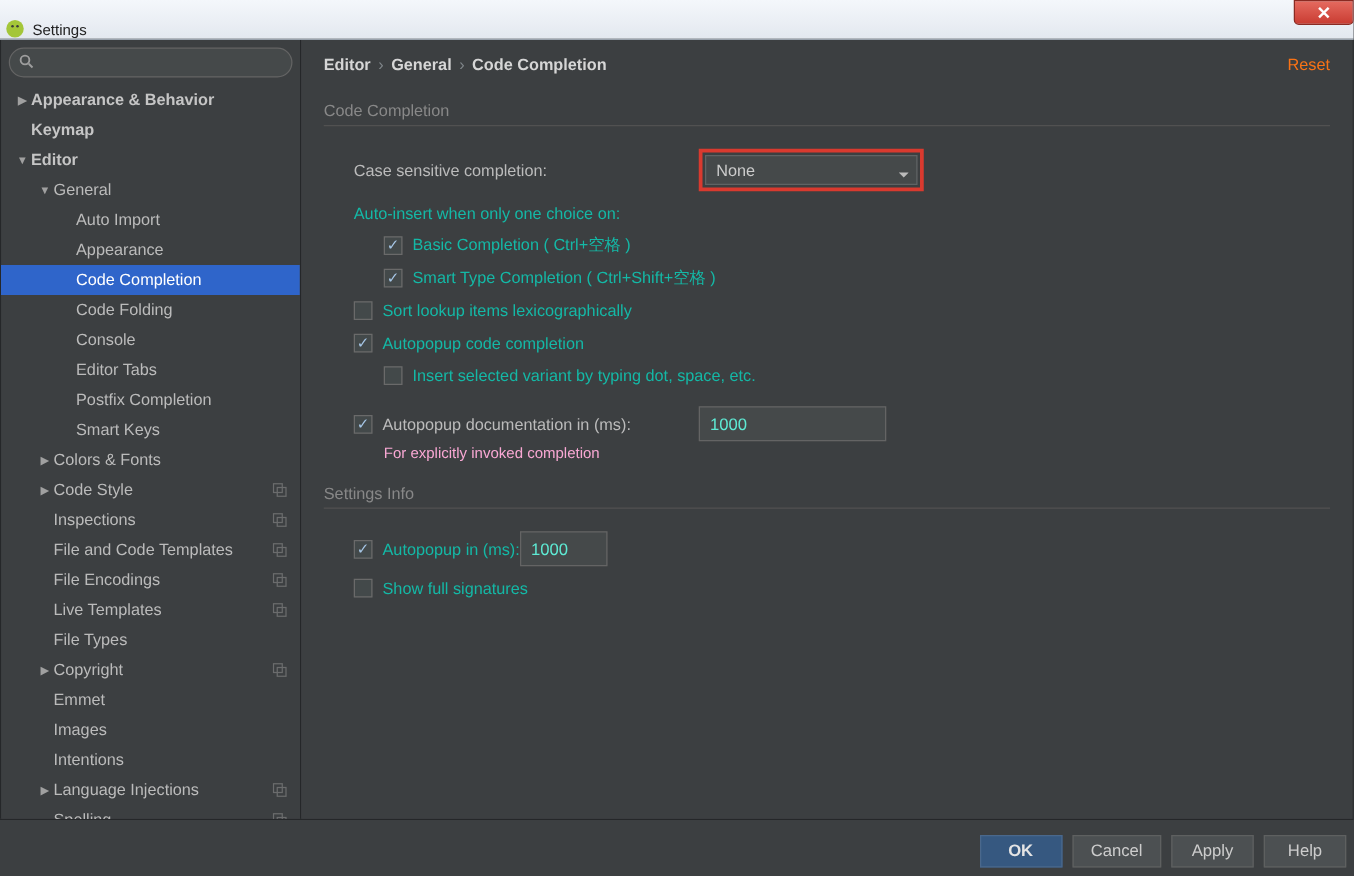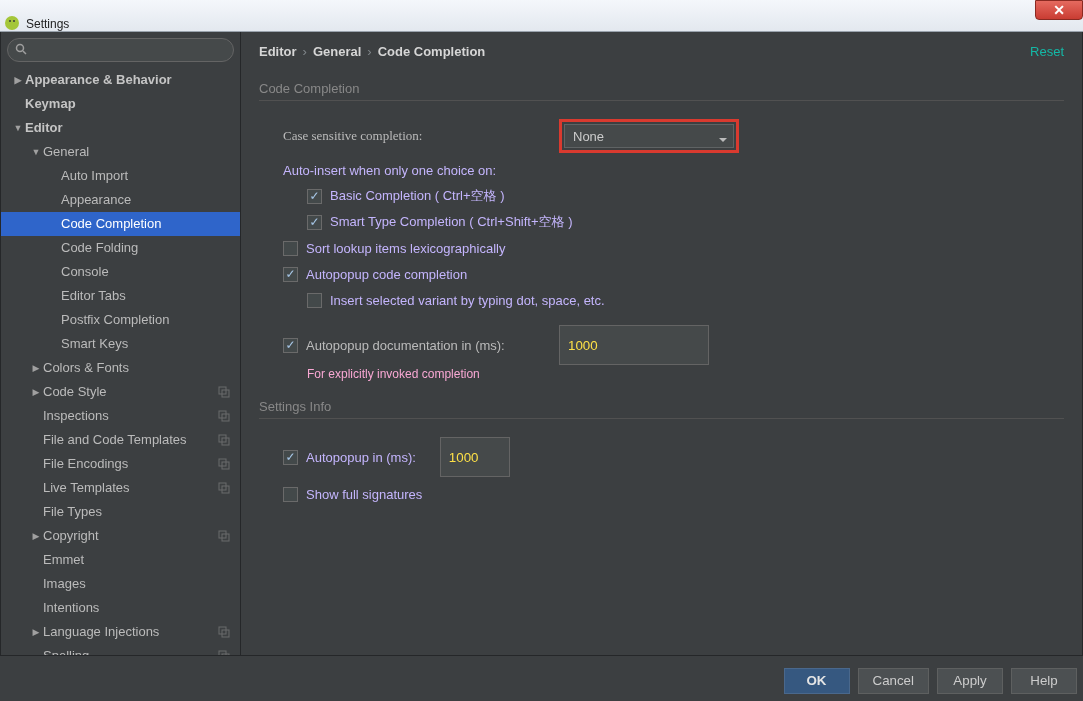--- a/index.html
+++ b/index.html
@@ -124,40 +124,40 @@
   overflow: hidden;
 }
 .breadcrumb {
   padding: 12px 18px 10px;
   display: flex;
   align-items: center;
   font-weight: bold;
   color: #d6d6d6;
 }
 .breadcrumb .sep { margin: 0 6px; color: #7f8589; font-weight: normal; }
-.breadcrumb .reset { margin-left: auto; color: #14b8a6; font-weight: normal; cursor: pointer; }
+.breadcrumb .reset { margin-left: auto; color: #f97316; font-weight: normal; cursor: pointer; }
 .form {
   padding: 4px 18px;
   overflow-y: auto;
   flex: 1;
 }
 .section-title {
   color: #888;
   border-bottom: 1px solid #515151;
   padding-bottom: 4px;
   margin: 8px 0 14px;
 }
 .form-row {
   display: flex;
   align-items: center;
   padding: 4px 0 4px 24px;
   min-height: 26px;
 }
 .form-row.indent2 { padding-left: 48px; }
-.form-row label { color: #c4b5fd; }
+.form-row label { color: #14b8a6; }
 .checkbox {
   width: 15px; height: 15px;
   border: 1px solid #6a6a6a;
   background: #43494a;
   margin-right: 8px;
   display: inline-flex;
   align-items: center;
   justify-content: center;
   flex-shrink: 0;
 }
@@ -182,40 +182,40 @@
   position: absolute;
   right: 6px;
   top: 7px;
 }
 .highlight-box {
   border: 3px solid #d93a2f;
   padding: 2px;
   display: inline-block;
 }
 .text-input {
-  height: 40px;
+  height: 28px;
   background: #45494a;
   border: 1px solid #646464;
-  color: #fde047;
+  color: #5eead4;
   padding: 0 8px;
   width: 150px;
 }
 .text-input.small { width: 70px; }
 .hint {
   color: #f9a8d4;
   font-size: 12px;
   padding-left: 48px;
   margin-top: -2px;
 }
 .case-row {
   display: flex;
   align-items: center;
   padding: 4px 0 4px 24px;
 }
-.case-row .case-label { width: 276px; font-family: Liberation Serif, serif; }
+.case-row .case-label { width: 276px; }
 
 .footer {
   height: 50px;
   background: #3c3f41;
   border-top: 1px solid #252729;
   display: flex;
   align-items: center;
   justify-content: flex-end;
   padding: 0 6px;
   gap: 8px;
@@ -466,21 +466,21 @@
         <label style="width:253px">Autopopup documentation in (ms):</label>
         <input class="text-input" value="1000" style="">
       </div>
       <div class="hint">For explicitly invoked completion</div>
 
       <div style="height:10px"></div>
       <div class="section-title">Settings Info</div>
 
       <div class="form-row" style="padding-left:24px">
         <span class="checkbox checked"></span>
-        <label style="margin-right:24px">Autopopup in (ms):</label>
+        <label style="margin-right:0">Autopopup in (ms):</label>
         <input class="text-input small" value="1000" style="">
       </div>
 
       <div class="form-row">
         <span class="checkbox"></span>
         <label>Show full signatures</label>
       </div>
     </div>
   </div>
 </div>

